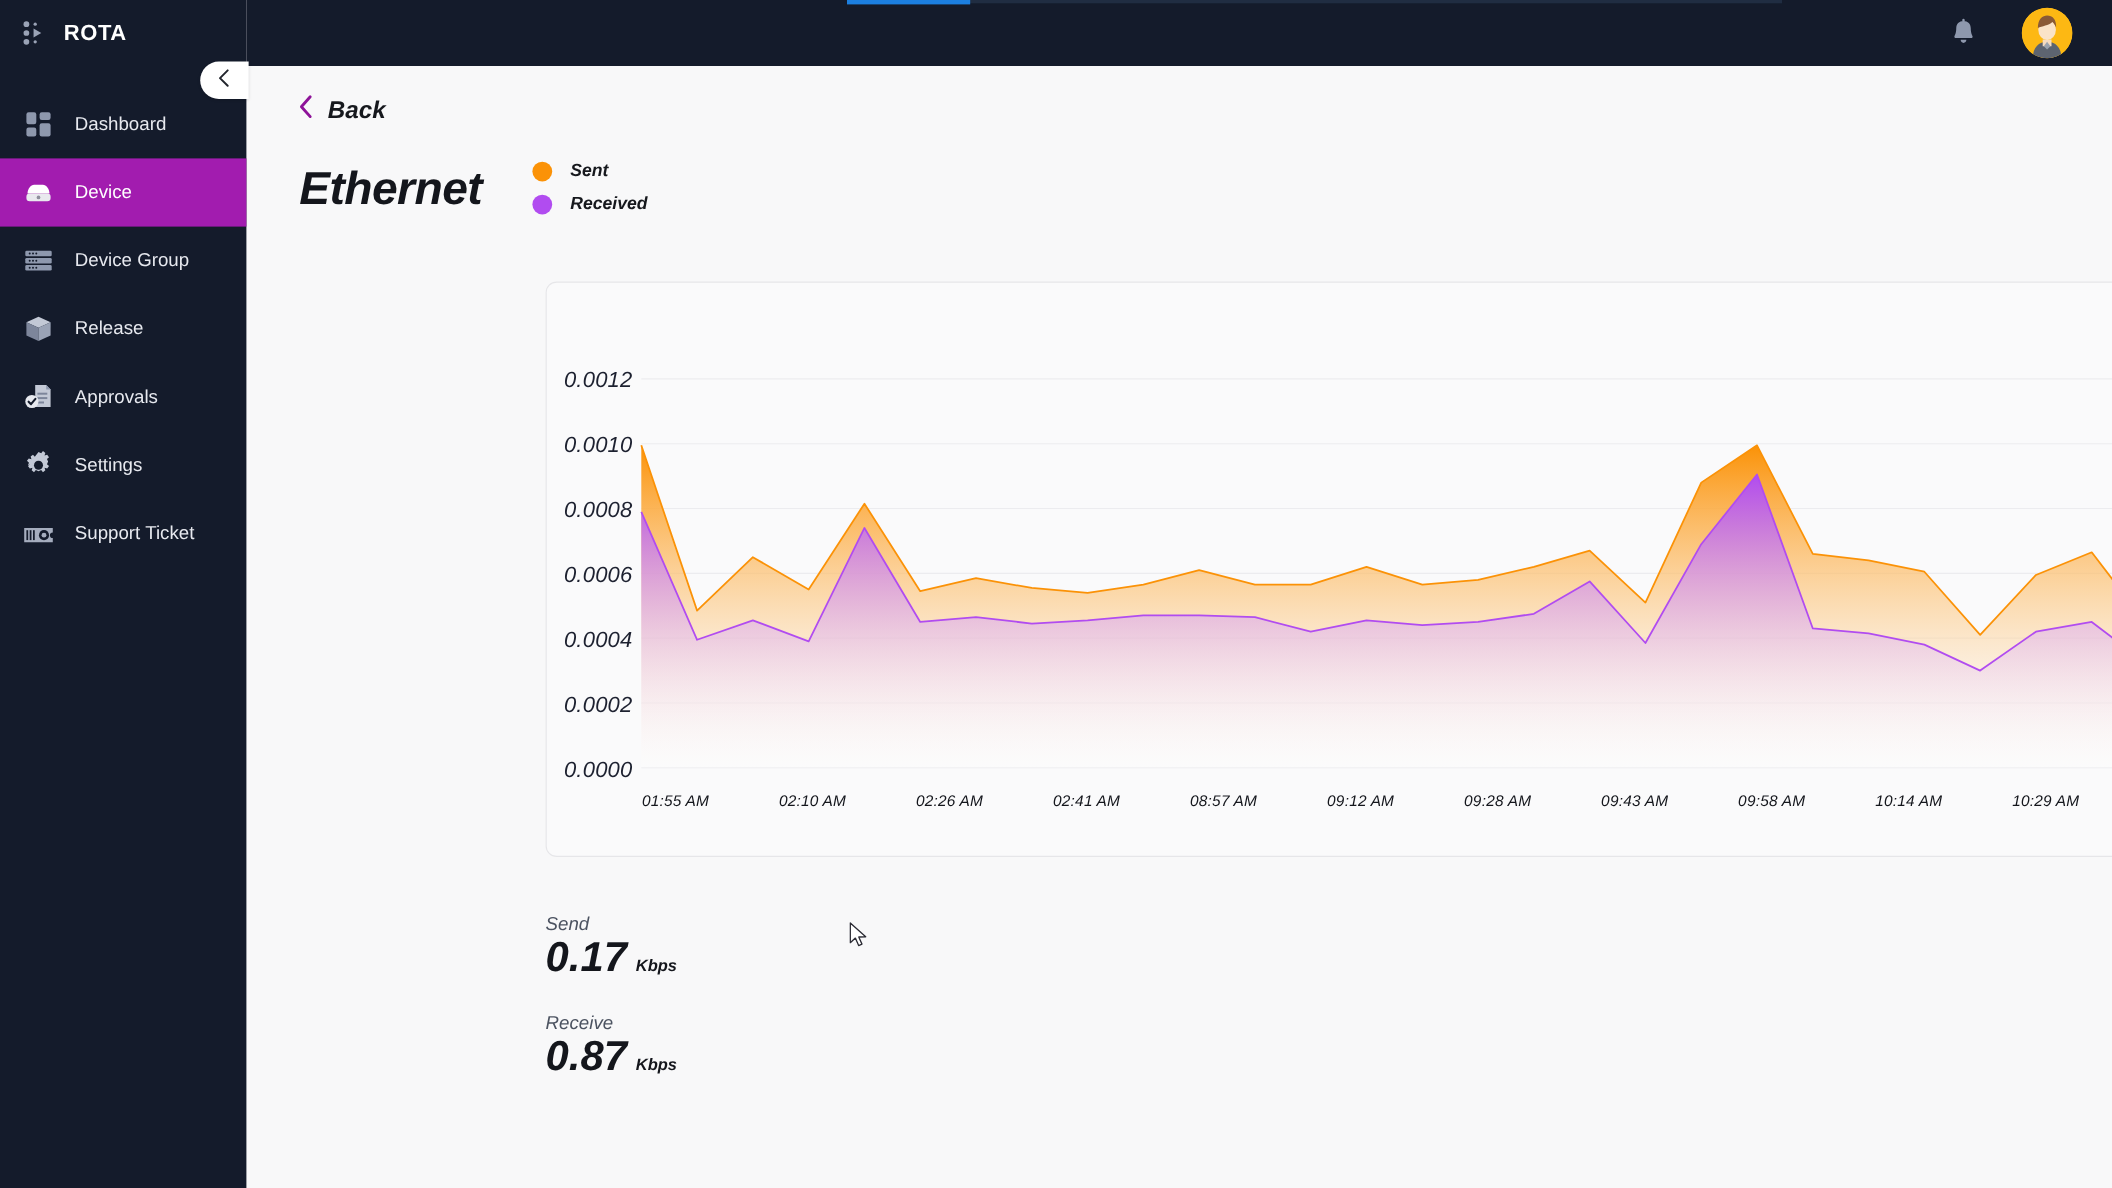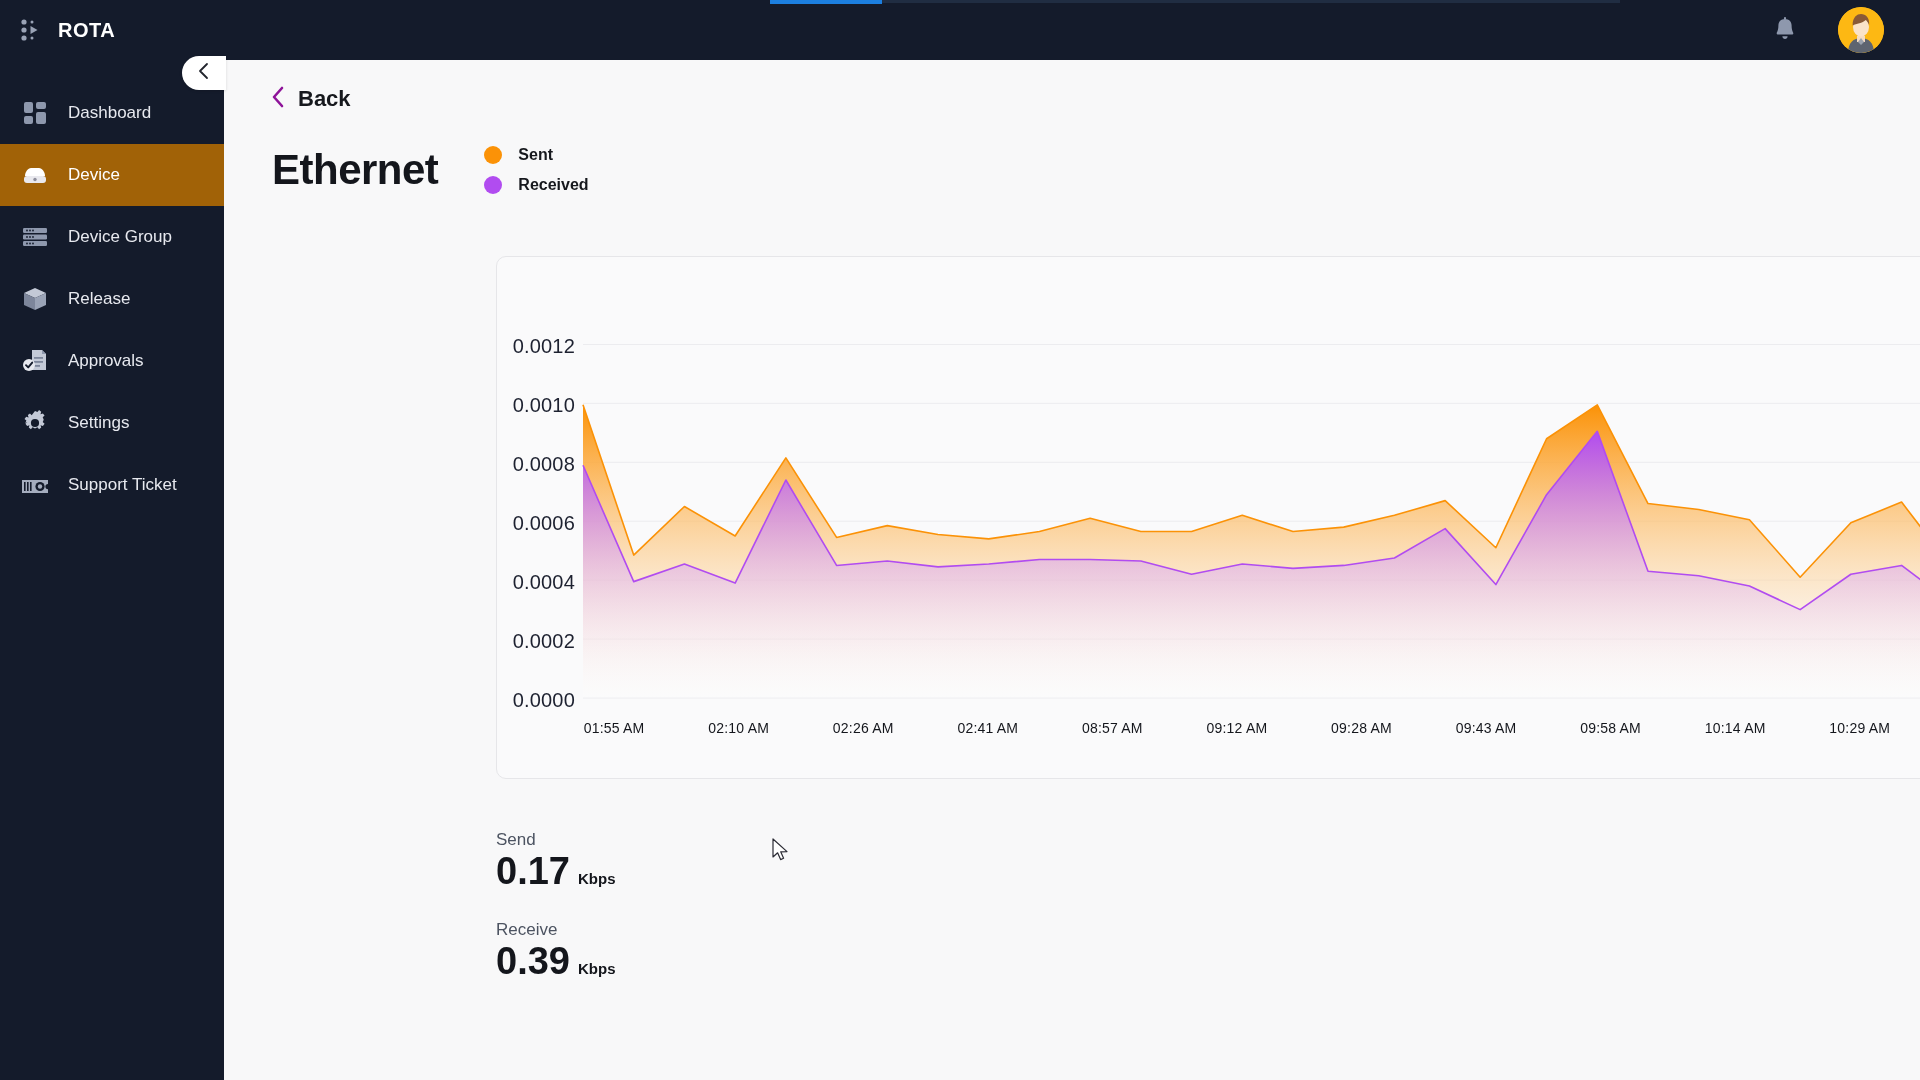--- a/index.html
+++ b/index.html
@@ -38,21 +38,21 @@
   .brand-name {
     color: #ffffff; font-size: 20px; font-weight: 700; letter-spacing: .5px;
   }
   .nav { margin-top: 22px; }
   .nav-item {
     height: 62px; display: flex; align-items: center; gap: 18px;
     padding-left: 20px; color: #e7e9ef; font-size: 17px; cursor: pointer;
     position: relative;
   }
   .nav-item .nav-label { white-space: nowrap; }
-  .nav-item.active { background: #a16207; color: #ffffff; }
+  .nav-item.active { background: #a21caf; color: #ffffff; }
   .nav-icon {
     width: 30px; height: 30px; flex: none; display: flex;
     align-items: center; justify-content: center;
   }
   .nav-icon svg { display: block; }
 
   
   .collapse-btn {
     position: absolute; top: 56px; left: 182px; width: 44px; height: 34px;
     background: #ffffff; border-radius: 17px 0 0 17px;
@@ -69,21 +69,21 @@
   }
   .bell { width: 26px; height: 28px; cursor: pointer; }
   .avatar {
     width: 46px; height: 46px; border-radius: 50%; background: #fdb813;
     overflow: hidden; position: relative; cursor: pointer; flex: none;
   }
 
   
   .main {
     position: absolute; top: 60px; left: 224px; width: 1696px; height: 1020px;
-    background: #f8f8f9; overflow: hidden;
+    background: #f8f8f9; overflow: hidden; font-style: italic;
   }
   .back-row {
     display: flex; align-items: center; gap: 12px;
     margin: 26px 0 0 46px; cursor: pointer; width: fit-content;
   }
   .back-label { font-size: 22px; font-weight: 700; color: #16181d; }
 
   .title-row {
     display: flex; align-items: center; margin: 34px 0 0 48px; gap: 0;
   }
@@ -348,21 +348,21 @@
       <div class="stat-block">
         <div class="stat-label">Send</div>
         <div class="stat-value-row">
           <span class="stat-value">0.17</span>
           <span class="stat-unit">Kbps</span>
         </div>
       </div>
       <div class="stat-block">
         <div class="stat-label">Receive</div>
         <div class="stat-value-row">
-          <span class="stat-value">0.39</span>
+          <span class="stat-value">0.87</span>
           <span class="stat-unit">Kbps</span>
         </div>
       </div>
     </section>
   </main>
 
   <div class="cursor">
     <svg width="20" height="26" viewBox="0 0 20 26">
       <path d="M1 1 L1 19 L5.6 14.8 L8.6 21.6 L11.6 20.3 L8.7 13.8 L15 13.6 Z" fill="#ffffff" stroke="#2b2b34" stroke-width="1.2" stroke-linejoin="round"></path>
     </svg>

